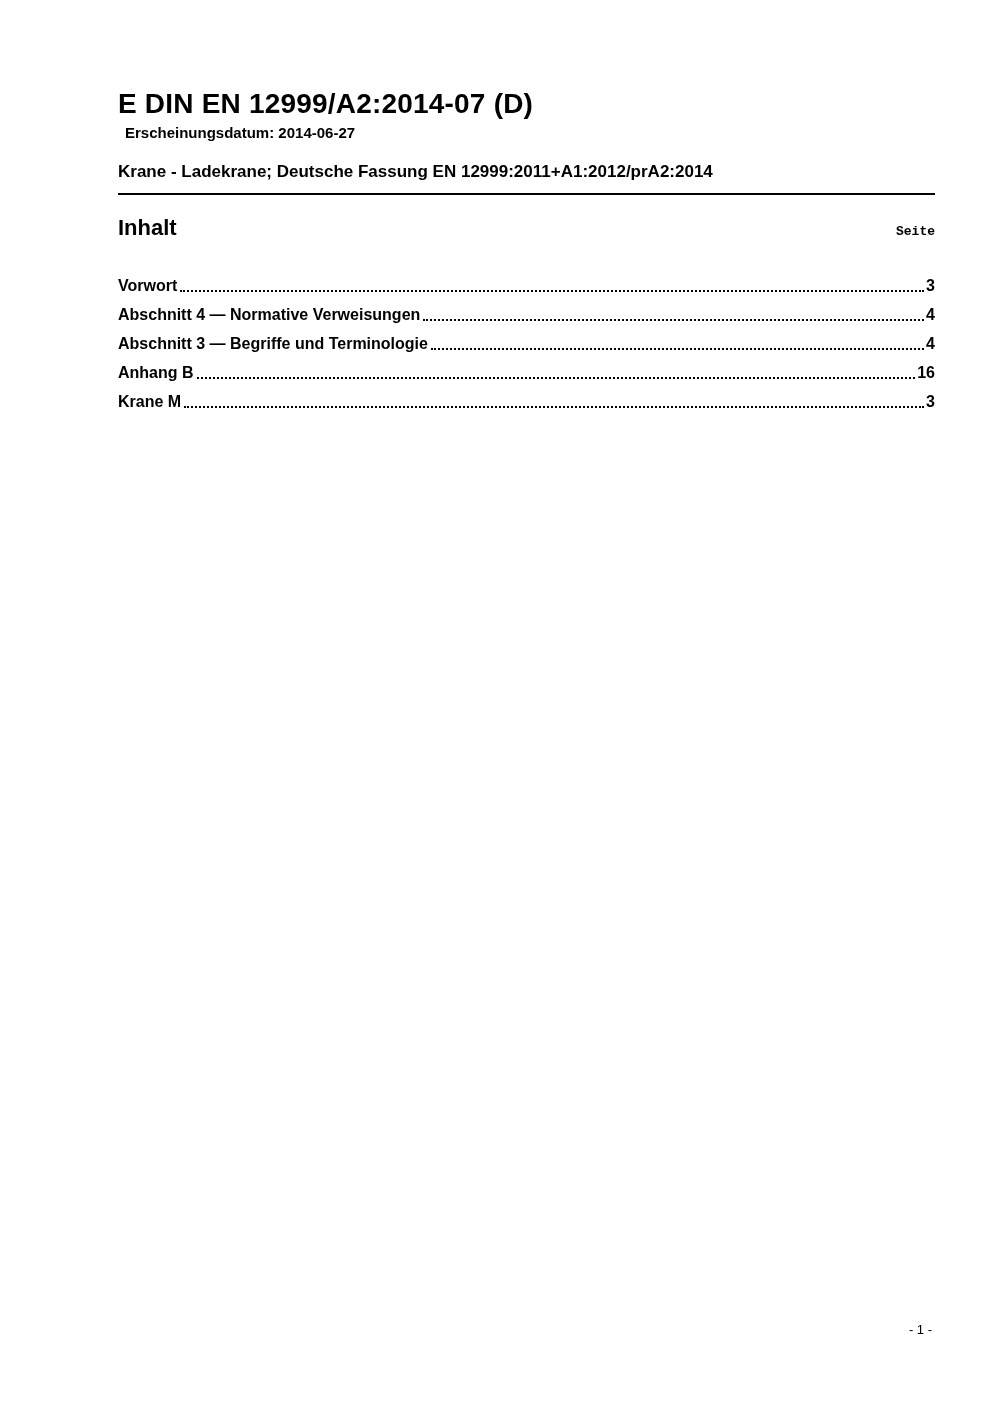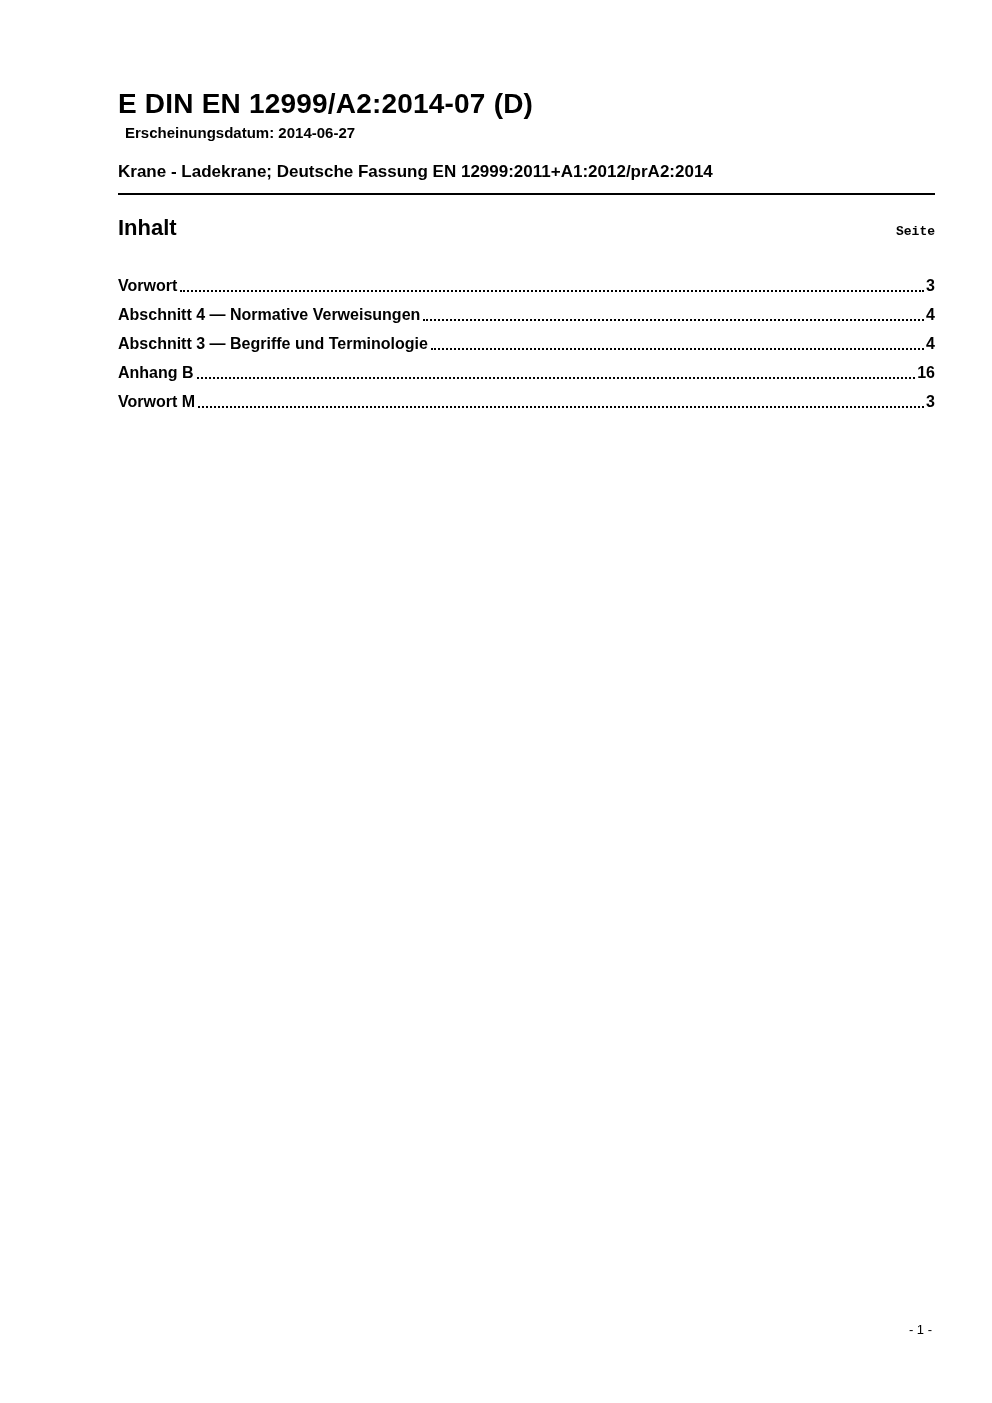--- a/index.html
+++ b/index.html
@@ -119,21 +119,21 @@
         <span class="toc-label">Abschnitt 3 — Begriffe und Terminologie</span>
         <span class="toc-leader"></span>
         <span class="toc-page">4</span>
       </div>
       <div class="toc-row">
         <span class="toc-label">Anhang B</span>
         <span class="toc-leader"></span>
         <span class="toc-page">16</span>
       </div>
       <div class="toc-row">
-        <span class="toc-label">Vorwort M</span>
+        <span class="toc-label">Krane M</span>
         <span class="toc-leader"></span>
         <span class="toc-page">3</span>
       </div>
     </div>
 
   </div>
 
   <div class="footer-page">- 1 -</div>
 </div>
 

